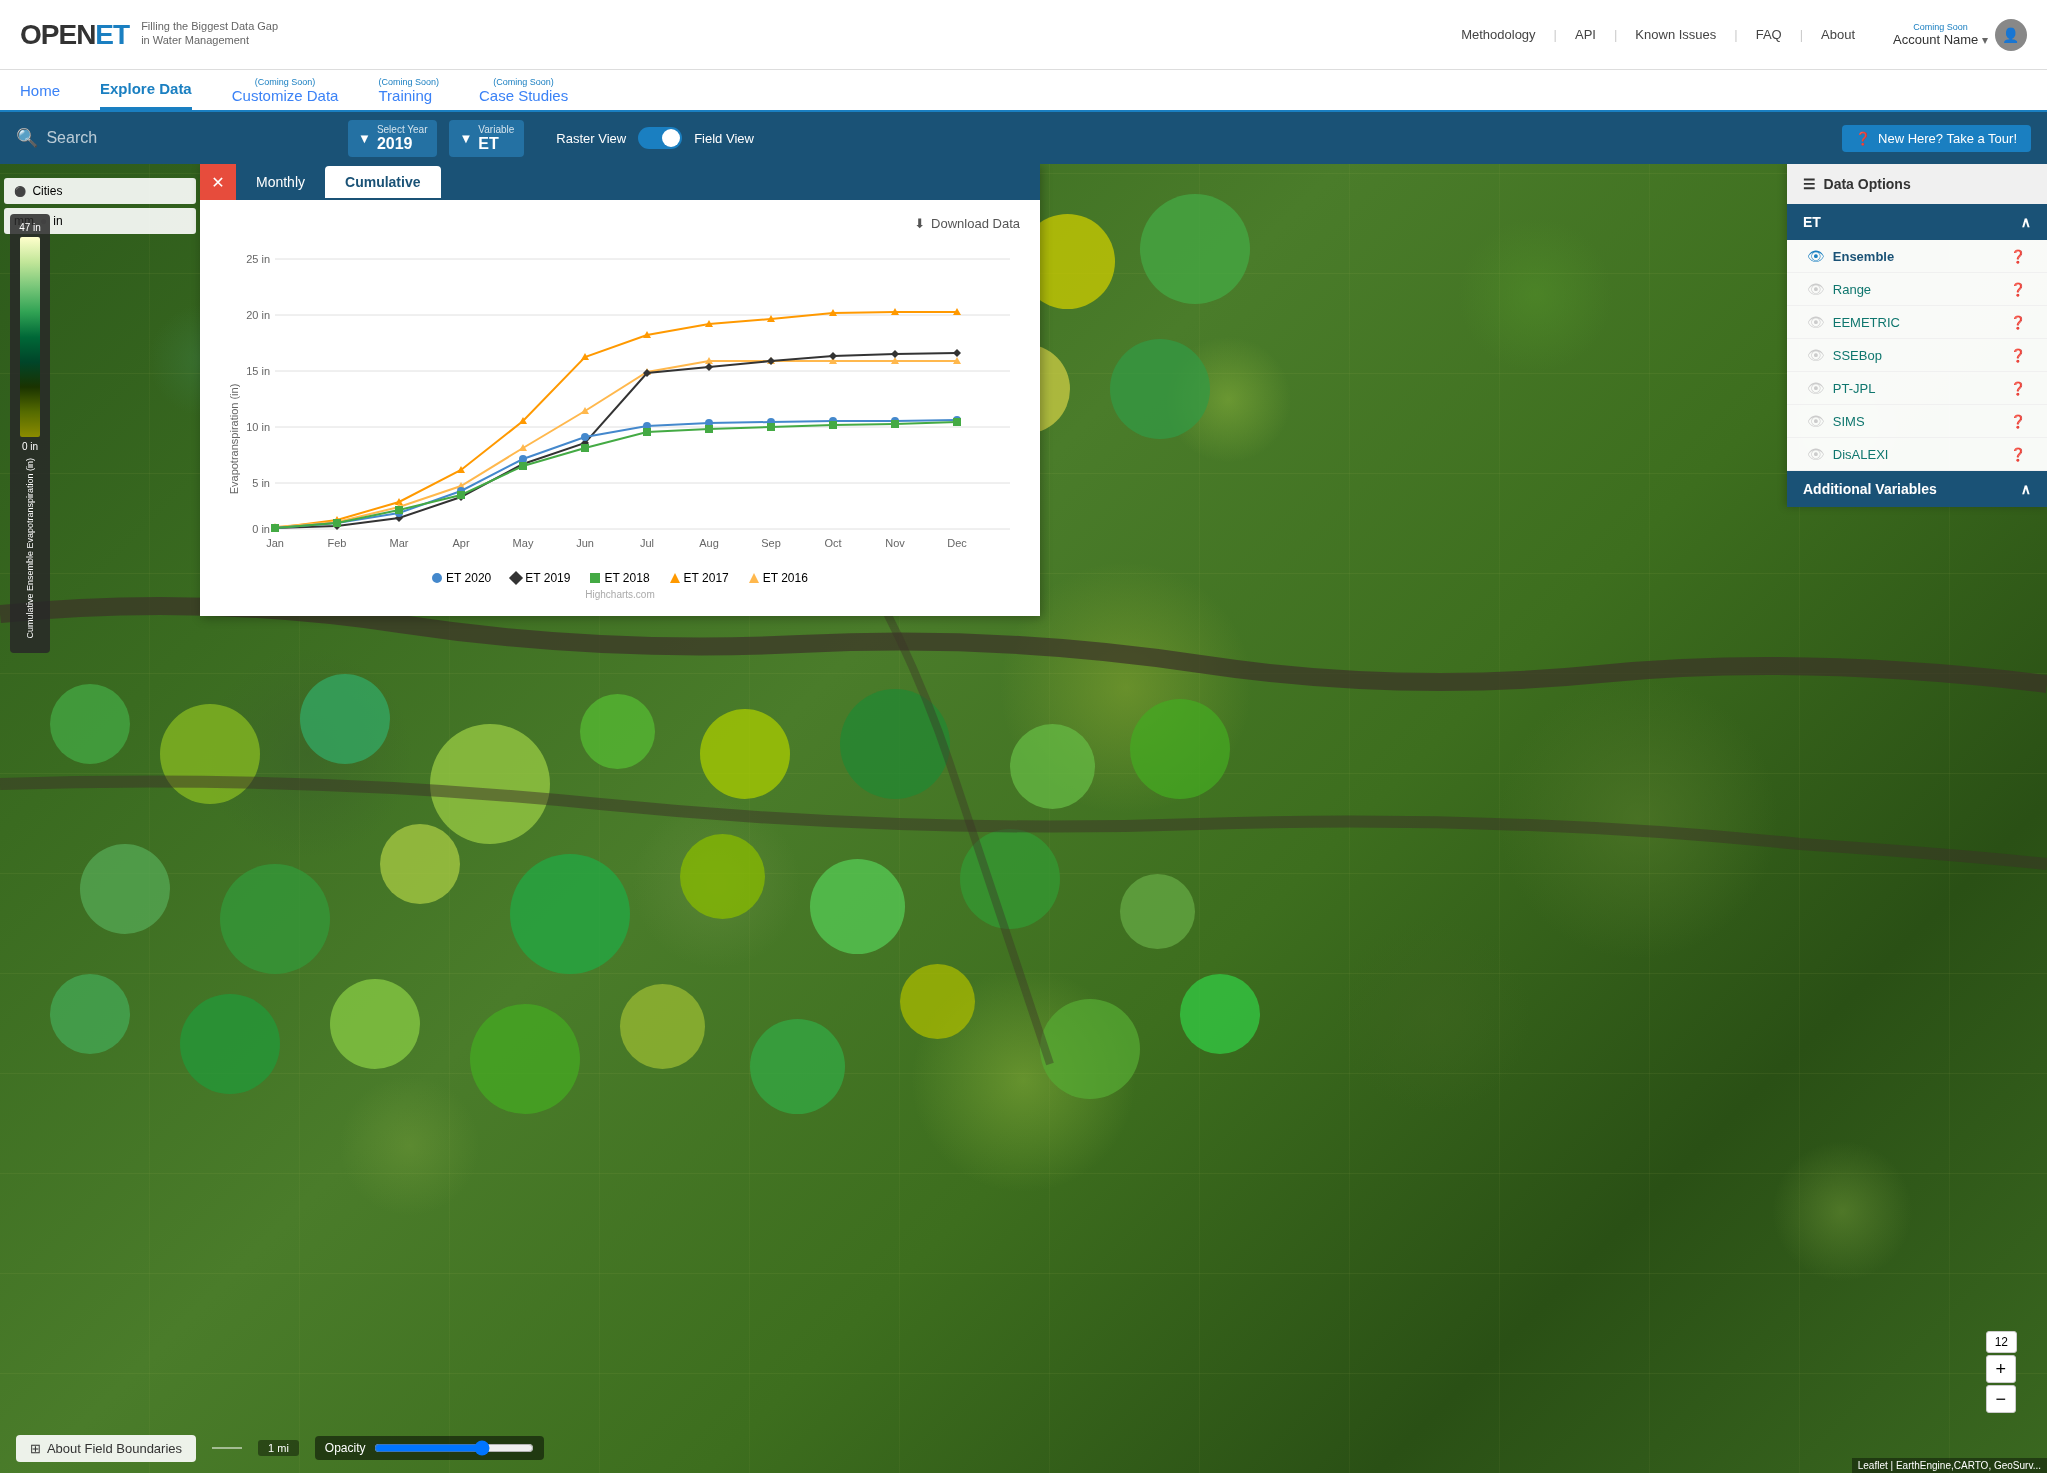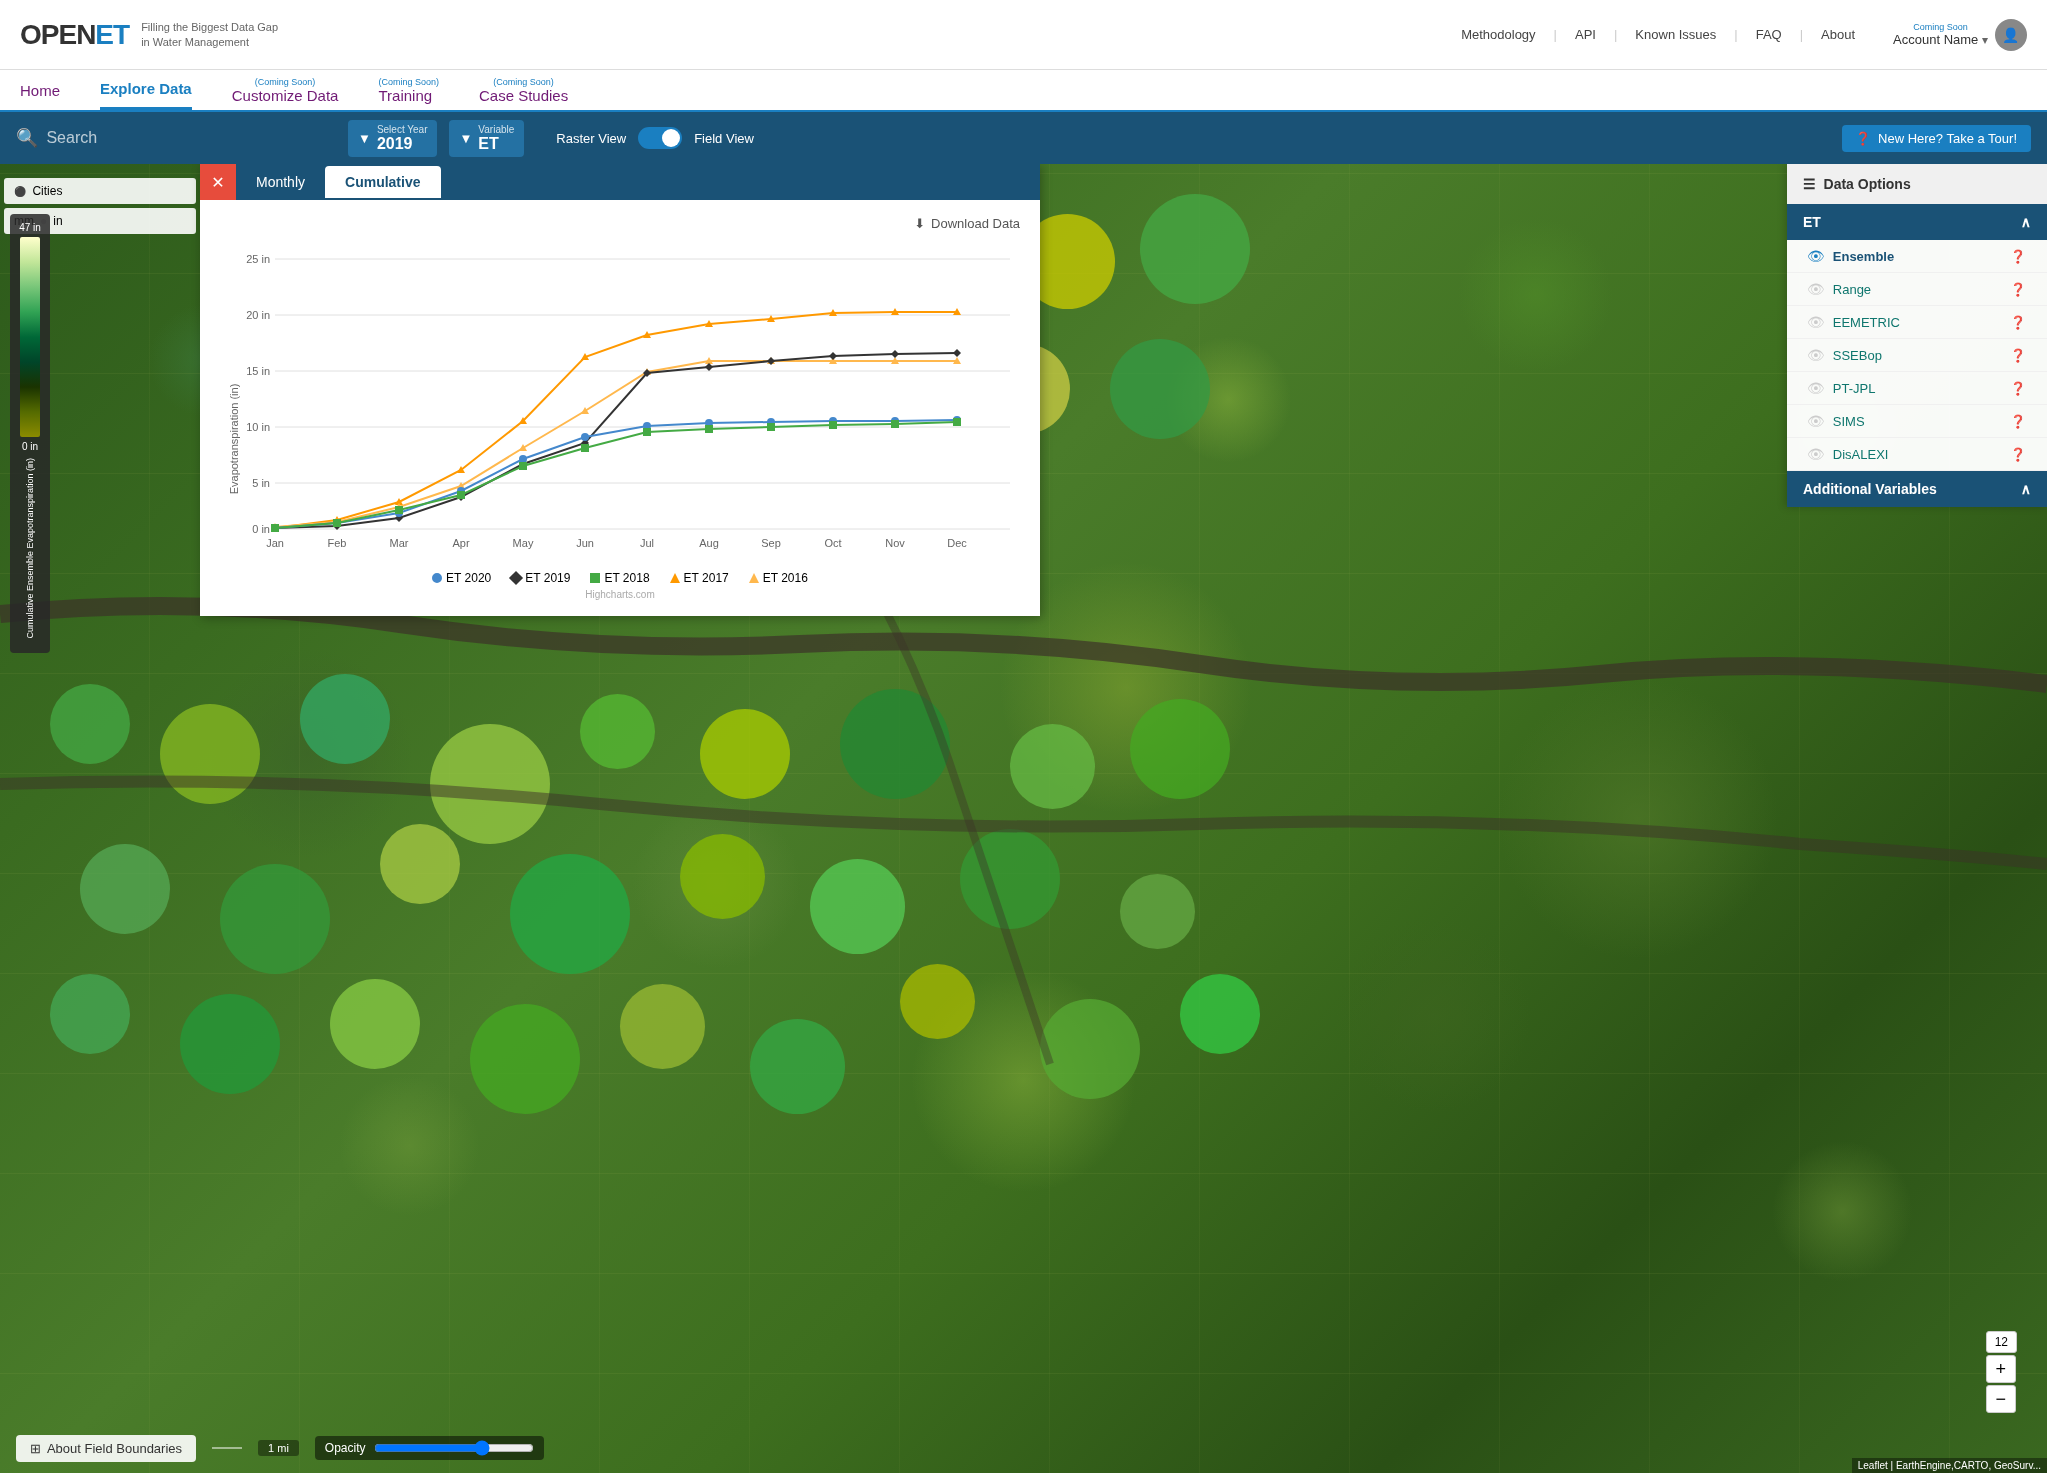--- a/index.html
+++ b/index.html
@@ -11,21 +11,20 @@
       border-bottom: 1px solid #ddd;
       display: flex;
       align-items: center;
       padding: 0 20px;
       height: 70px;
       position: relative;
       z-index: 100;
     }
     .logo {
       display: flex;
-      align-items: center;
       margin-right: 30px;
     }
     .logo-text {
       font-size: 28px;
       font-weight: bold;
       color: #333;
       letter-spacing: -1px;
     }
     .logo-text span.blue { color: #1a7fc1; }
     .logo-subtitle {
@@ -85,21 +84,21 @@
       z-index: 100;
     }
     .second-nav-links {
       display: flex;
       align-items: center;
       gap: 40px;
       font-size: 15px;
     }
     .second-nav-links a {
       text-decoration: none;
-      color: #701a75;
+      color: #3b82f6;
       padding: 10px 0;
     }
     .second-nav-links a.active {
       color: #1a7fc1;
       font-weight: bold;
       border-bottom: 3px solid #1a7fc1;
     }
     .second-nav-coming {
       font-size: 9px;
       color: #1a7fc1;

